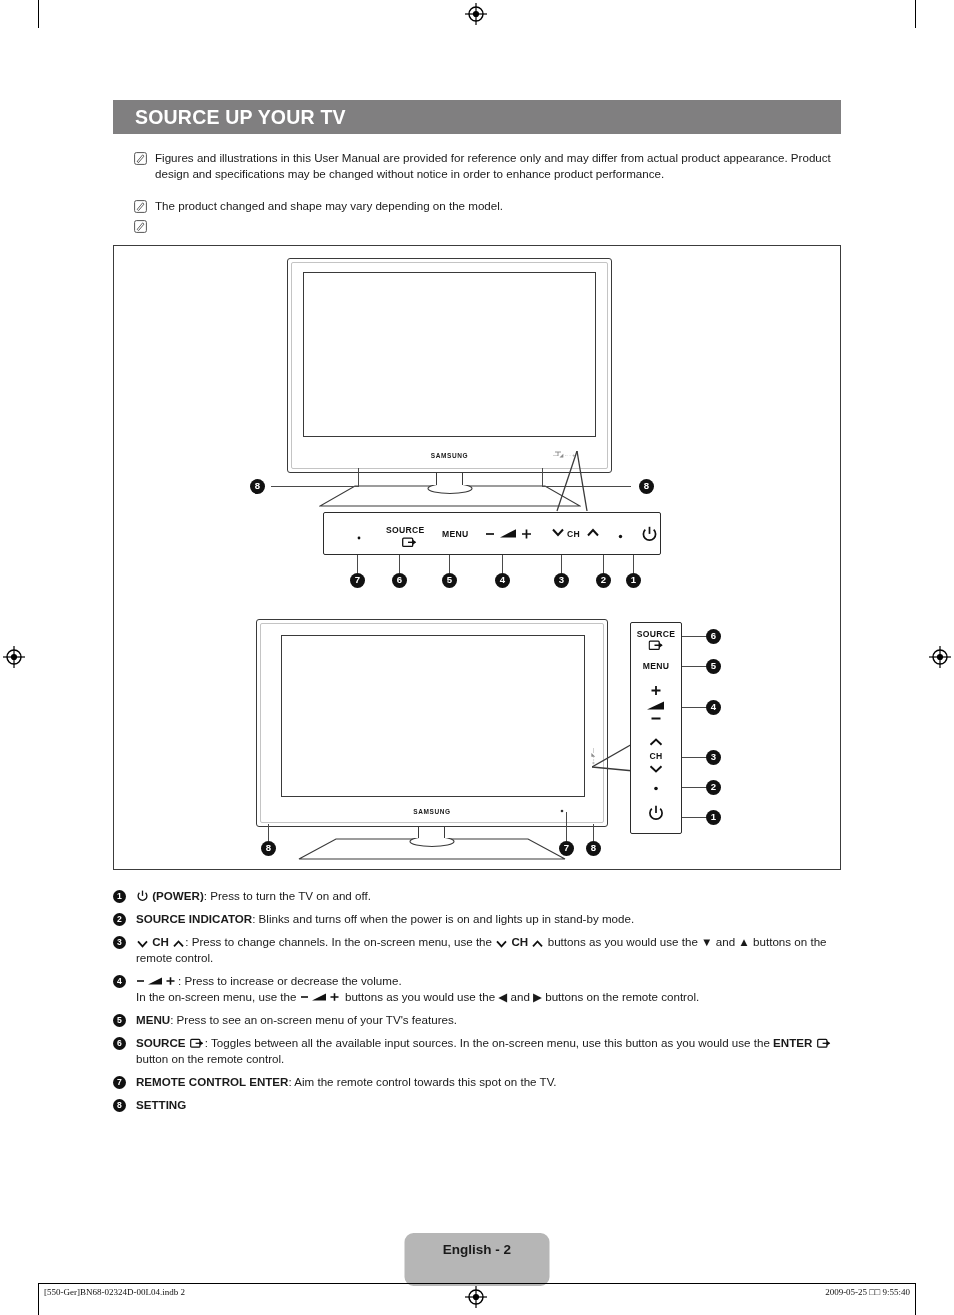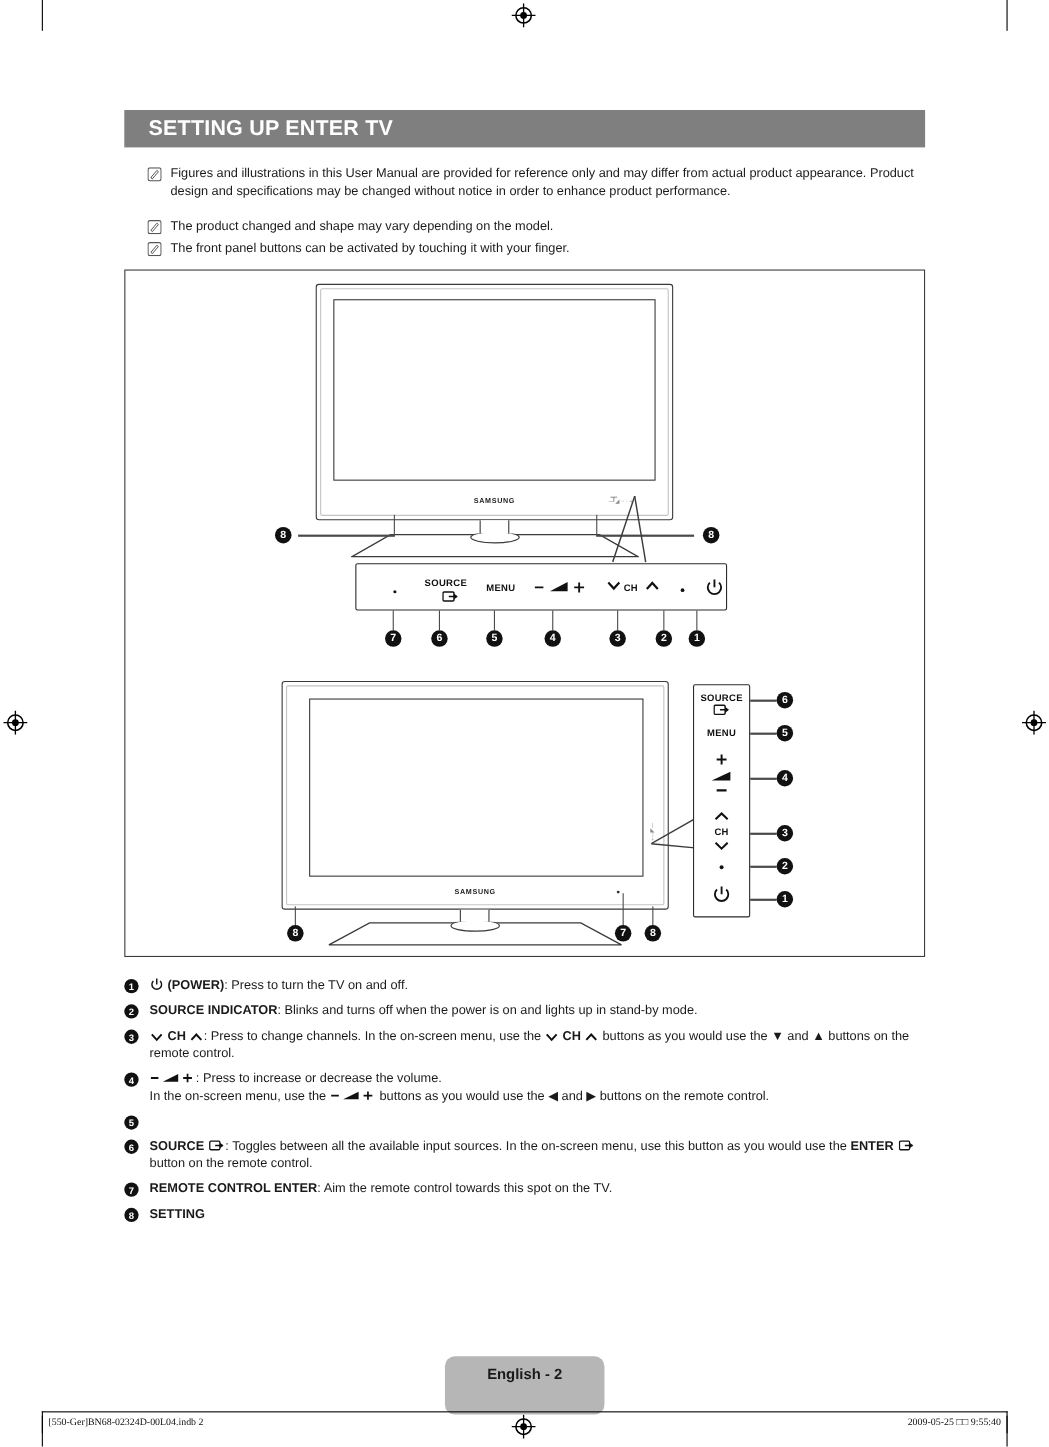--- a/index.html
+++ b/index.html
@@ -234,21 +234,21 @@
     <circle cx="11" cy="11" r="7" fill="none" stroke="#000" stroke-width="1.4"></circle>
     <circle cx="11" cy="11" r="3.1" fill="#000"></circle>
     <line x1="11" y1="0" x2="11" y2="22" stroke="#000" stroke-width="1.2"></line>
     <line x1="0" y1="11" x2="22" y2="11" stroke="#000" stroke-width="1.2"></line>
   </svg>
 </div>
 
 <div class="page">
 
   <div class="banner">
-    <div class="banner-title">SETTING UP ENTER TV</div>
+    <div class="banner-title">SOURCE UP YOUR TV</div>
   </div>
 
   <div class="notes">
     <div class="note-row">
       <span class="note-ico">
         <svg width="13" height="13" viewBox="0 0 13 13">
           <rect x="0.6" y="0.6" width="11.8" height="11.8" rx="1.8" fill="none" stroke="#555" stroke-width="1"></rect>
           <path d="M3.2 9.4 L8.6 2.9 L10 4.1 L4.6 10.5 Z" fill="none" stroke="#555" stroke-width="0.9"></path>
           <path d="M3.2 9.4 L4.6 10.5" stroke="#555" stroke-width="0.9"></path>
         </svg>
@@ -268,21 +268,20 @@
       </span>
       <span class="note-text">The product changed and shape may vary depending on the model.</span>
     </div>
     <div class="note-row">
       <span class="note-ico">
         <svg width="13" height="13" viewBox="0 0 13 13">
           <rect x="0.6" y="0.6" width="11.8" height="11.8" rx="1.8" fill="none" stroke="#555" stroke-width="1"></rect>
           <path d="M3.2 9.4 L8.6 2.9 L10 4.1 L4.6 10.5 Z" fill="none" stroke="#555" stroke-width="0.9"></path>
         </svg>
       </span>
-      <span class="note-text">The front panel buttons can be activated by touching it with your finger.</span>
     </div>
   </div>
 
   <div class="figure">
 
     <div class="tv" style="left:173px;top:12px;width:325px;height:215px;">
       <div class="tv-outer">
         <div class="tv-inner-ring"></div>
         <div class="tv-screen" style="left:15px;top:13px;right:15px;bottom:35px;"></div>
         <div class="tv-logo" style="left:50%;transform:translateX(-50%);bottom:13px;">SAMSUNG</div>
@@ -576,20 +575,23 @@
             <path d="M11 10.4 L25 3.4 L25 10.4 Z" fill="#111"></path>
             <path d="M29.5 7 h8 M33.5 3.2 v7.6" stroke="#111" stroke-width="1.6"></path>
           </svg>
         </span>
         <span>buttons as you would use the ◀ and ▶ buttons on the remote control.</span>
       </span>
     </div>
 
     <div class="legend-item">
       <span class="legend-badge">5</span>
+      <span class="legend-text">
+        <b>MENU</b><span>: Press to see an on-screen menu of your TV's features.</span>
+      </span>
     </div>
 
     <div class="legend-item">
       <span class="legend-badge">6</span>
       <span class="legend-text">
         <b>SOURCE</b>
         <span class="ig">
           <svg width="14" height="11" viewBox="0 0 14 11">
             <rect x="0.7" y="1.4" width="9.2" height="7.8" rx="1" fill="none" stroke="#111" stroke-width="1.2"></rect>
             <path d="M5.6 5.3 h6.9" stroke="#111" stroke-width="1.3"></path>

